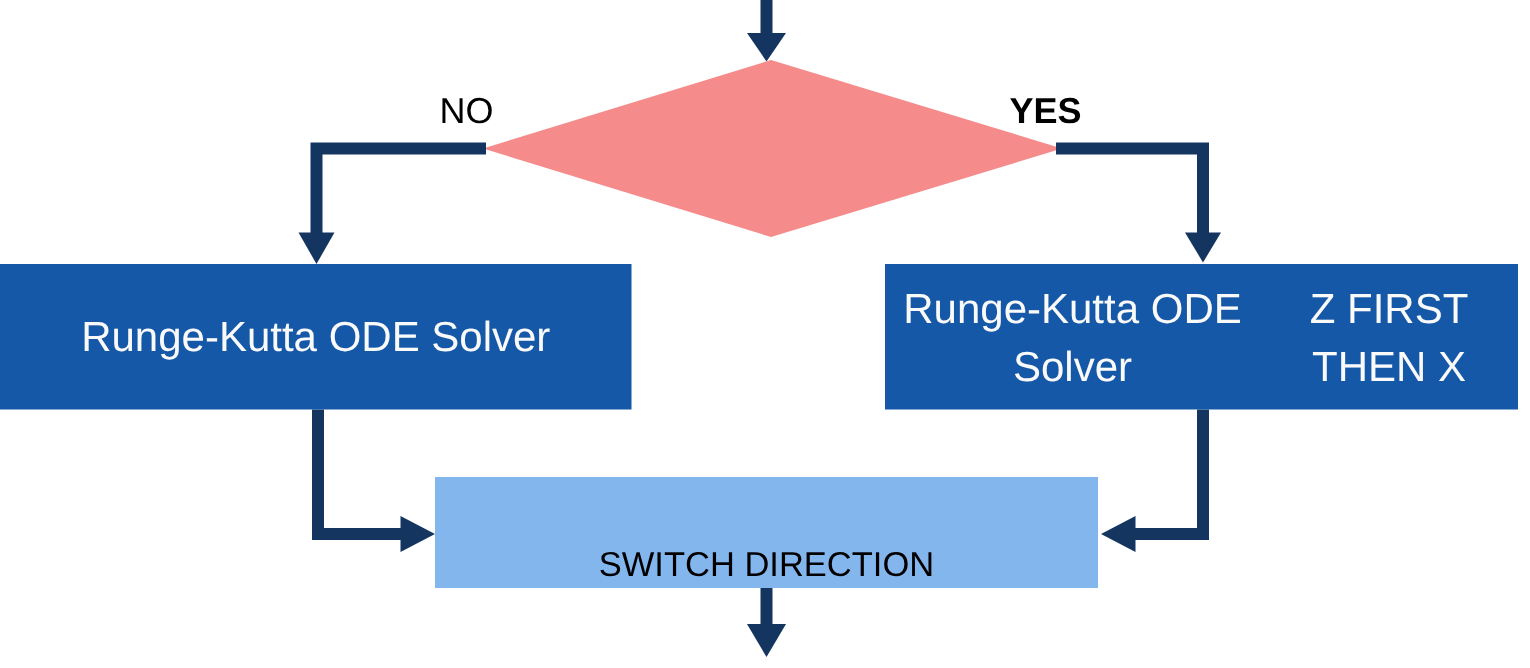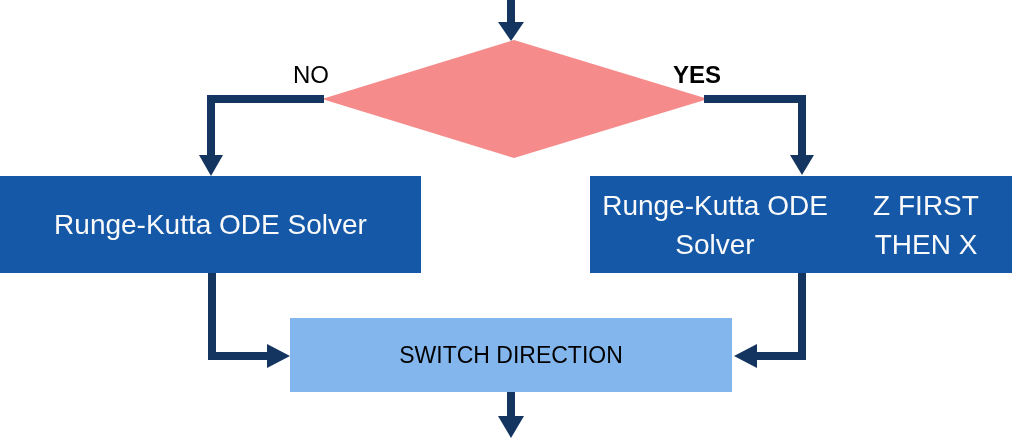--- a/index.html
+++ b/index.html
@@ -26,20 +26,21 @@
     line-height: 39px;
   }
   .solver-left  { left: 0px;   top: 176px; width: 421px; height: 97px; }
   .solver-right { left: 590px; top: 176px; width: 422px; height: 97px; }
   .switch-box {
     left: 290px; top: 318px; width: 442px; height: 74px;
     background: #84B6EE;
     color: #000000;
     font-size: 23px;
     line-height: 31px;
+    align-items: flex-end;
   }
   .decision-label {
     position: absolute;
     left: 332px; top: 86px; width: 364px; height: 28px;
     line-height: 28px;
     text-align: center;
     color: #000000;
     font-size: 24px;
   }
   .branch-label {

